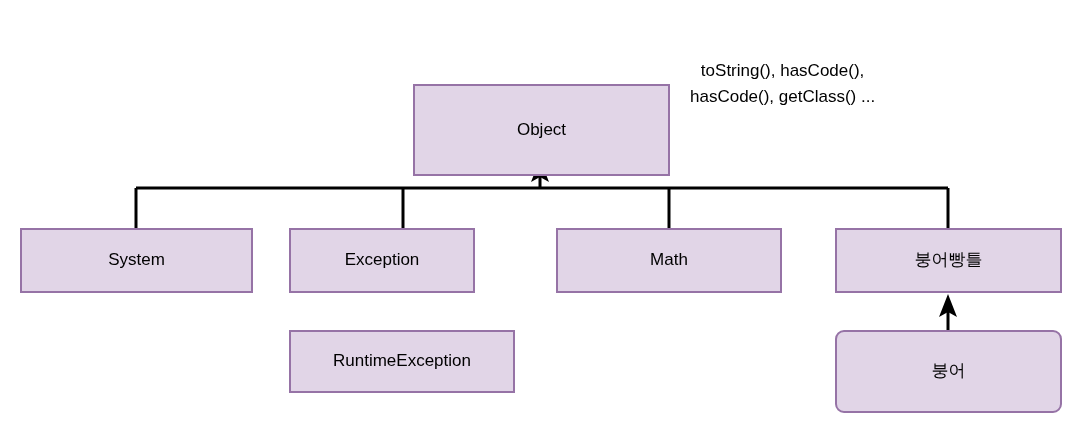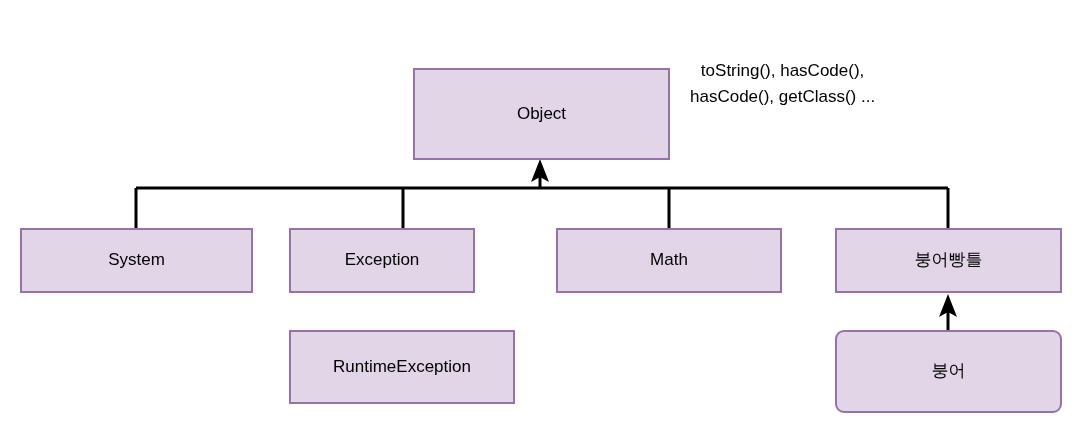--- a/index.html
+++ b/index.html
@@ -83,21 +83,21 @@
 
     <line x1="948" y1="188" x2="948" y2="229"></line>
 
     <line x1="540" y1="188" x2="540" y2="172"></line>
     <polygon points="540,159 531,182 540,177 549,182"></polygon>
 
     <line x1="948" y1="330" x2="948" y2="310"></line>
     <polygon points="948,294 939,317 948,312 957,317"></polygon>
   </svg>
 
-  <div class="node" style="left:413px; top:68px; width:257px; height:92px;">
+  <div class="node" style="left:413px; top:84px; width:257px; height:92px;">
     <span class="node-label">Object</span>
   </div>
 
   <div class="annotation" style="left:690px; top:58px;">
     <span class="ann-line">toString(), hasCode(),</span>
     <span class="ann-line">hasCode(), getClass() ...</span>
   </div>
 
   <div class="node" style="left:20px; top:228px; width:233px; height:65px;">
     <span class="node-label">System</span>
@@ -108,21 +108,21 @@
   </div>
 
   <div class="node" style="left:556px; top:228px; width:226px; height:65px;">
     <span class="node-label">Math</span>
   </div>
 
   <div class="node" style="left:835px; top:228px; width:227px; height:65px;">
     <span class="node-label">붕어빵틀</span>
   </div>
 
-  <div class="node" style="left:289px; top:330px; width:226px; height:74px;">
+  <div class="node" style="left:289px; top:330px; width:226px; height:63px;">
     <span class="node-label">RuntimeException</span>
   </div>
 
   <div class="node" style="left:835px; top:330px; width:227px; height:83px;border-radius:9px;">
     <span class="node-label">붕어</span>
   </div>
 
 </div>
 
 </body></html>

